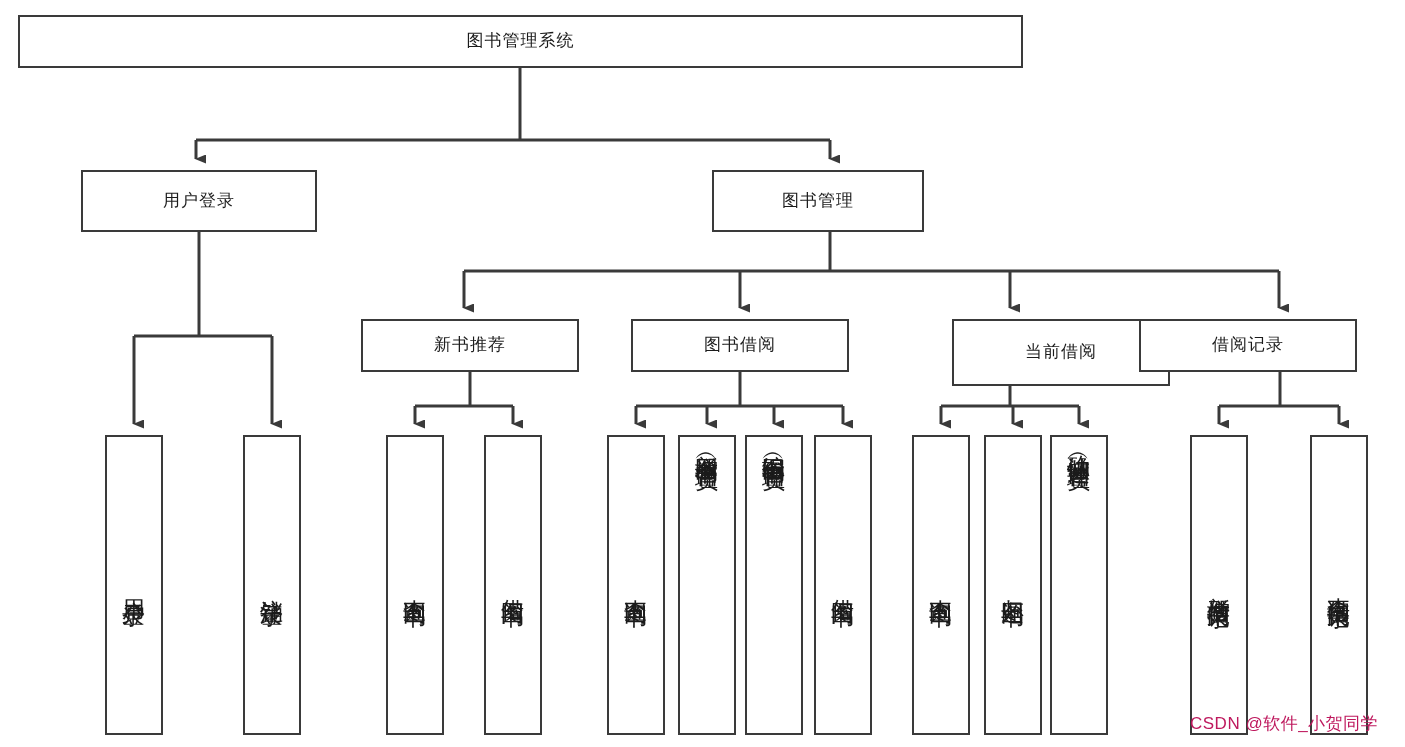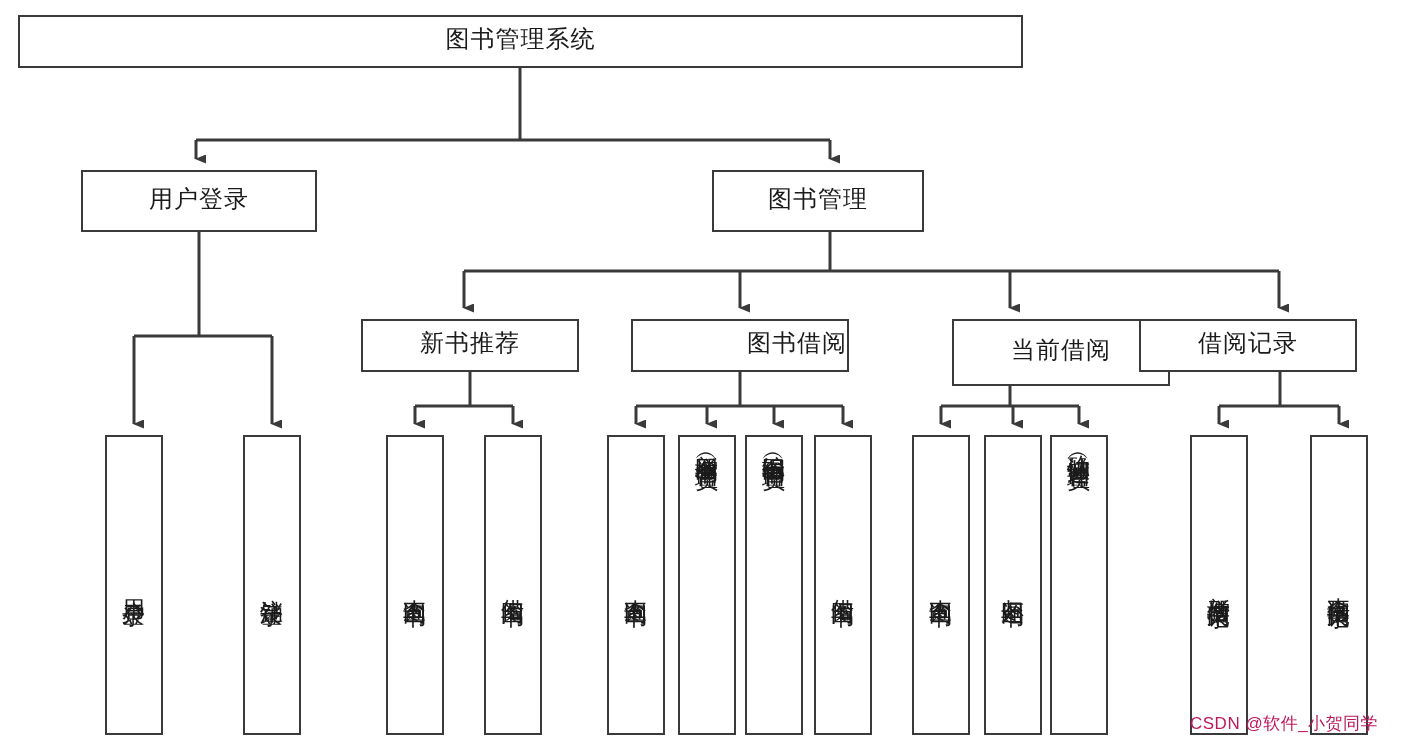--- a/index.html
+++ b/index.html
@@ -29,26 +29,25 @@
     box-sizing: border-box;
     background: #ffffff;
     border: 2px solid #3a3a3a;
     display: flex;
     align-items: center;
     justify-content: center;
     overflow: hidden;
   }
   .node.horizontal .node-label {
     writing-mode: horizontal-tb;
-    font-size: 24px;
+    font-size: 17px;
     line-height: 1.1;
     color: #1b1b1b;
     letter-spacing: 1px;
     white-space: nowrap;
-    font-family: Liberation Mono, monospace;
   }
   .node.vertical {
     align-items: flex-start;
     justify-content: center;
     padding-top: 0;
   }
   .node.vertical .node-label {
     writing-mode: vertical-rl;
     text-orientation: upright;
     font-size: 23px;
@@ -124,21 +123,21 @@
       </div>
       <div class="node horizontal" style="left: 81px; top: 170px; width: 236px; height: 62px;">
         <span class="node-label">用户登录</span>
       </div>
       <div class="node horizontal" style="left: 712px; top: 170px; width: 212px; height: 62px;">
         <span class="node-label">图书管理</span>
       </div>
       <div class="node horizontal" style="left: 361px; top: 319px; width: 218px; height: 53px;">
         <span class="node-label">新书推荐</span>
       </div>
-      <div class="node horizontal" style="left: 631px; top: 319px; width: 218px; height: 53px; justify-content: flex-end;">
+      <div class="node horizontal" style="left: 631px; top: 319px; width: 218px; height: 53px;">
         <span class="node-label">图书借阅</span>
       </div>
       <div class="node horizontal" style="left: 952px; top: 319px; width: 218px; height: 67px;">
         <span class="node-label">当前借阅</span>
       </div>
       <div class="node horizontal" style="left: 1139px; top: 319px; width: 218px; height: 53px;">
         <span class="node-label">借阅记录</span>
       </div>
       <div class="node vertical centered" style="left: 105px; top: 435px; width: 58px; height: 300px;">
         <span class="node-label">用户登录</span>

